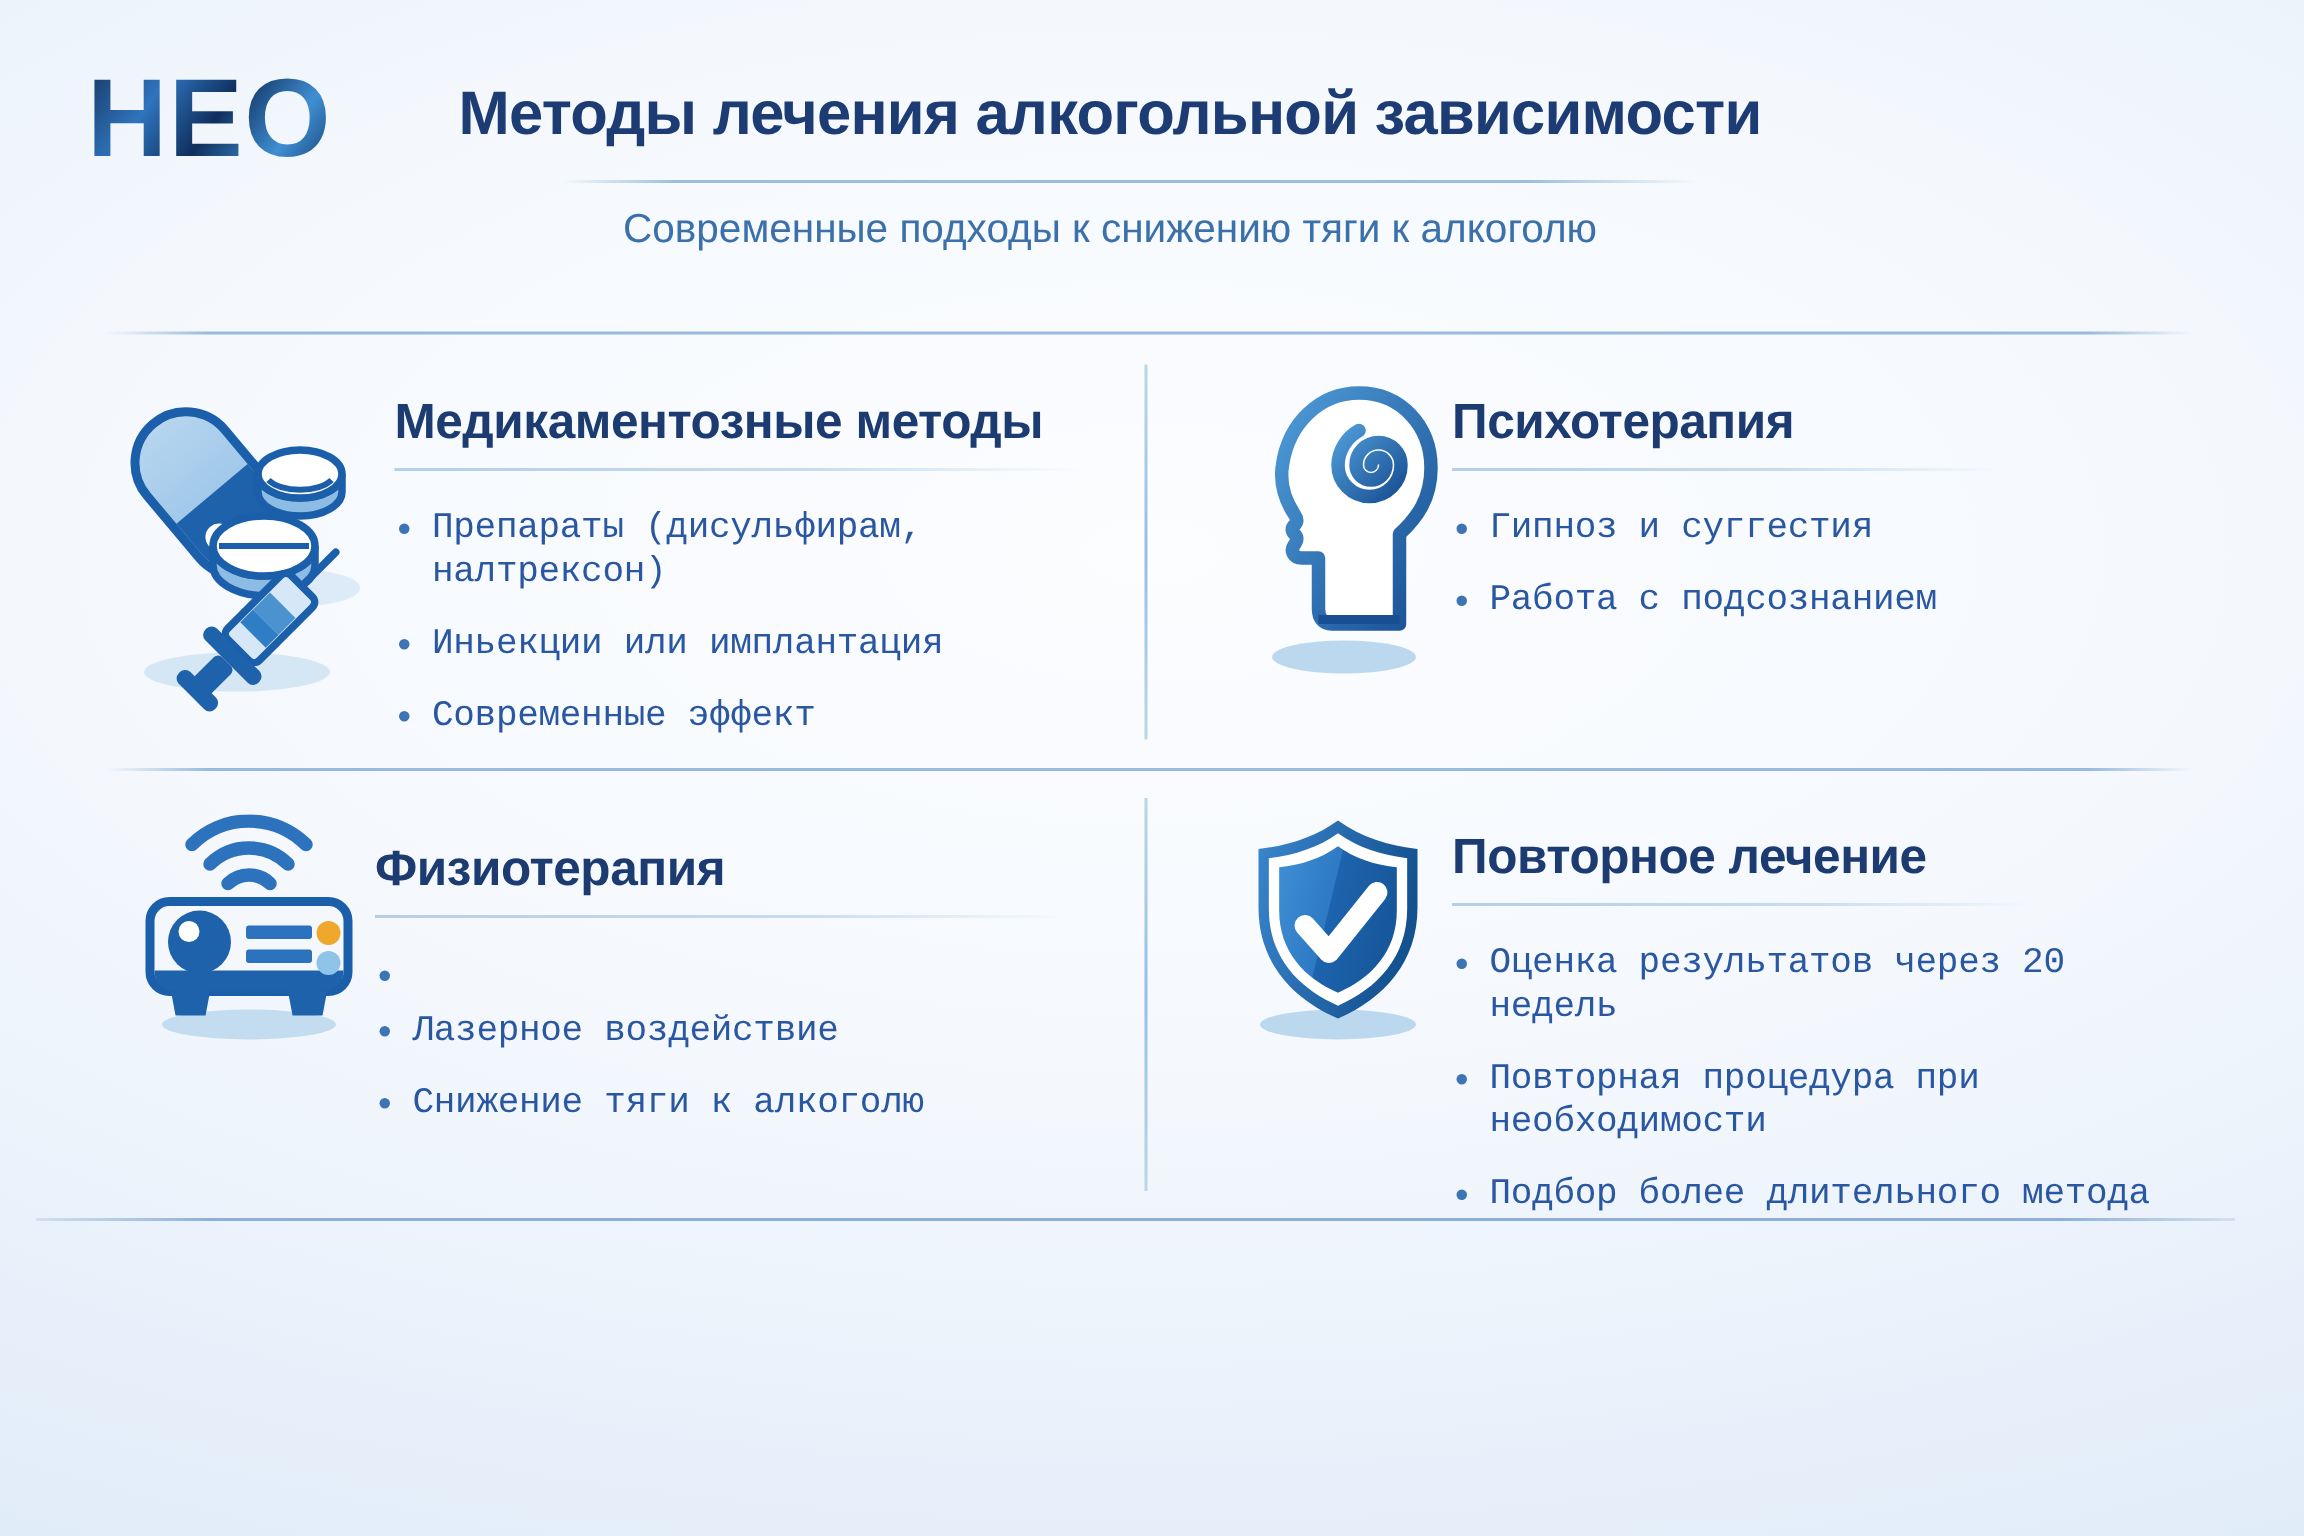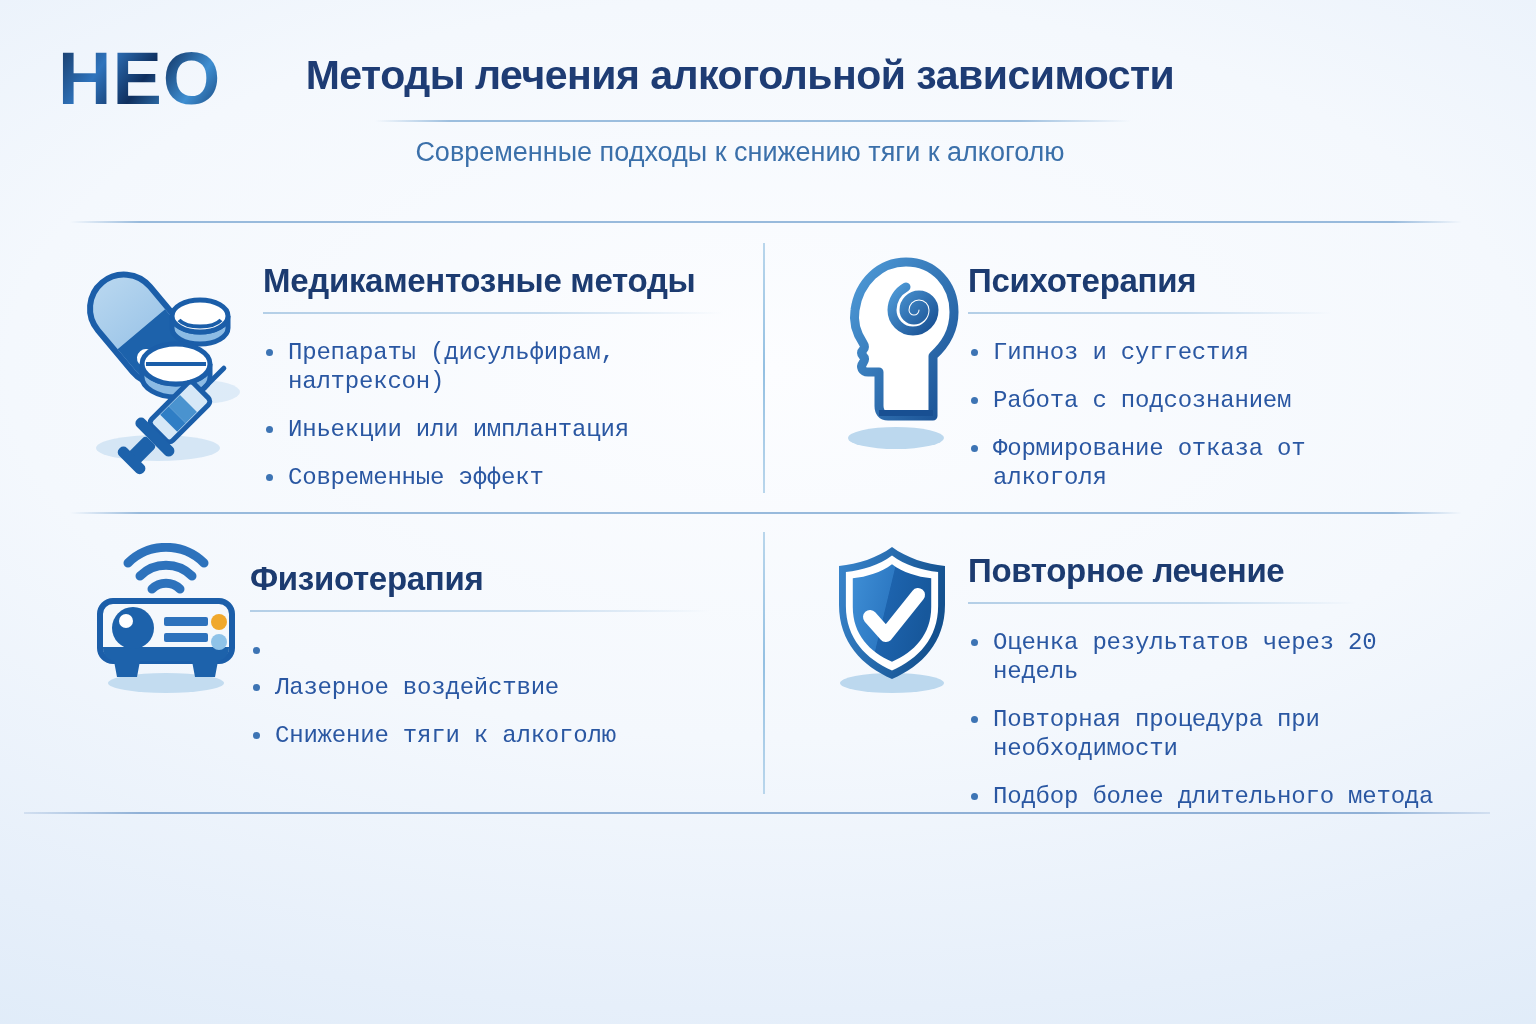--- a/index.html
+++ b/index.html
@@ -242,24 +242,20 @@
     <div class="rule"></div>
     <ul>
       <li>
           <span class="dot"></span>
           <span class="btext">Гипноз и суггестия</span>
         </li>
       <li>
           <span class="dot"></span>
           <span class="btext">Работа с подсознанием</span>
         </li>
-      <li>
-          <span class="dot"></span>
-          <span class="btext">Формирование отказа от алкоголя</span>
-        </li>
     </ul>
   </div>
 
   <div class="quad quad-3">
     <h2>Физиотерапия</h2>
     <div class="rule"></div>
     <ul>
       <li>
           <span class="dot"></span>
         </li>

